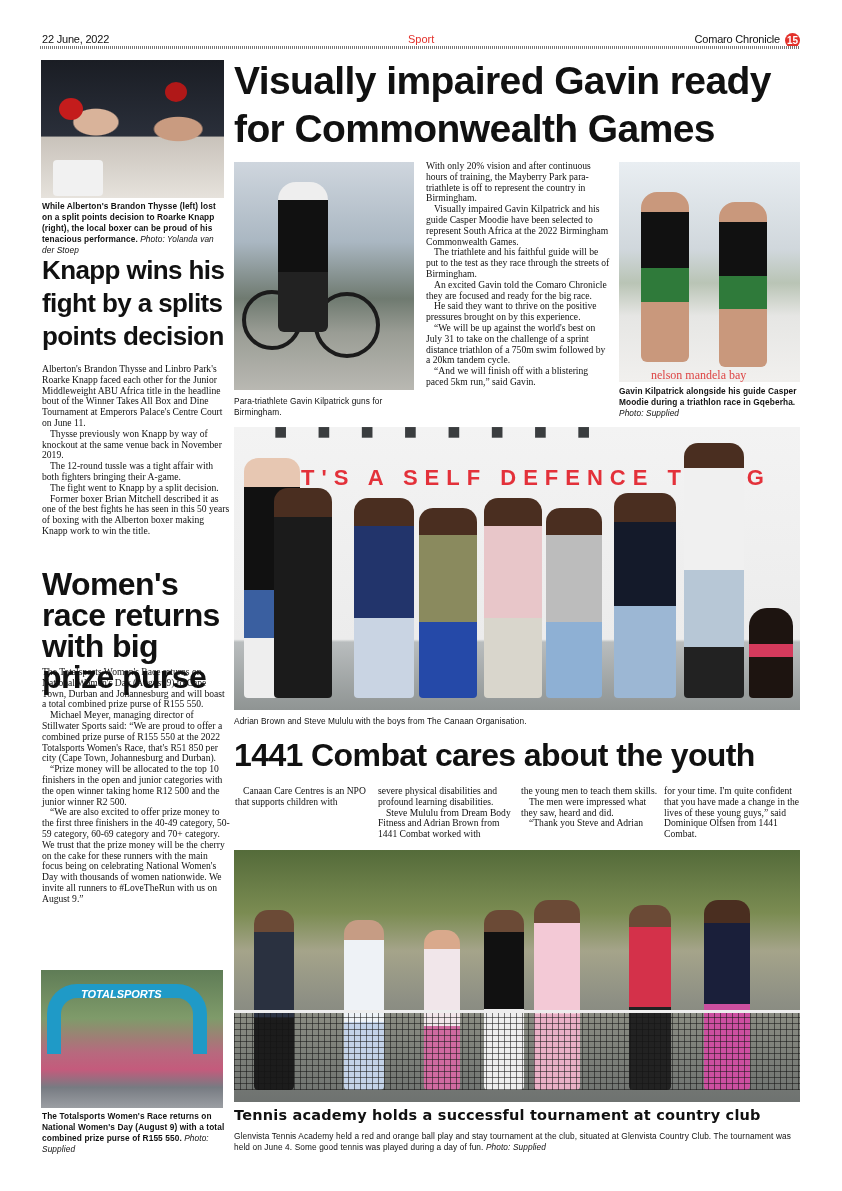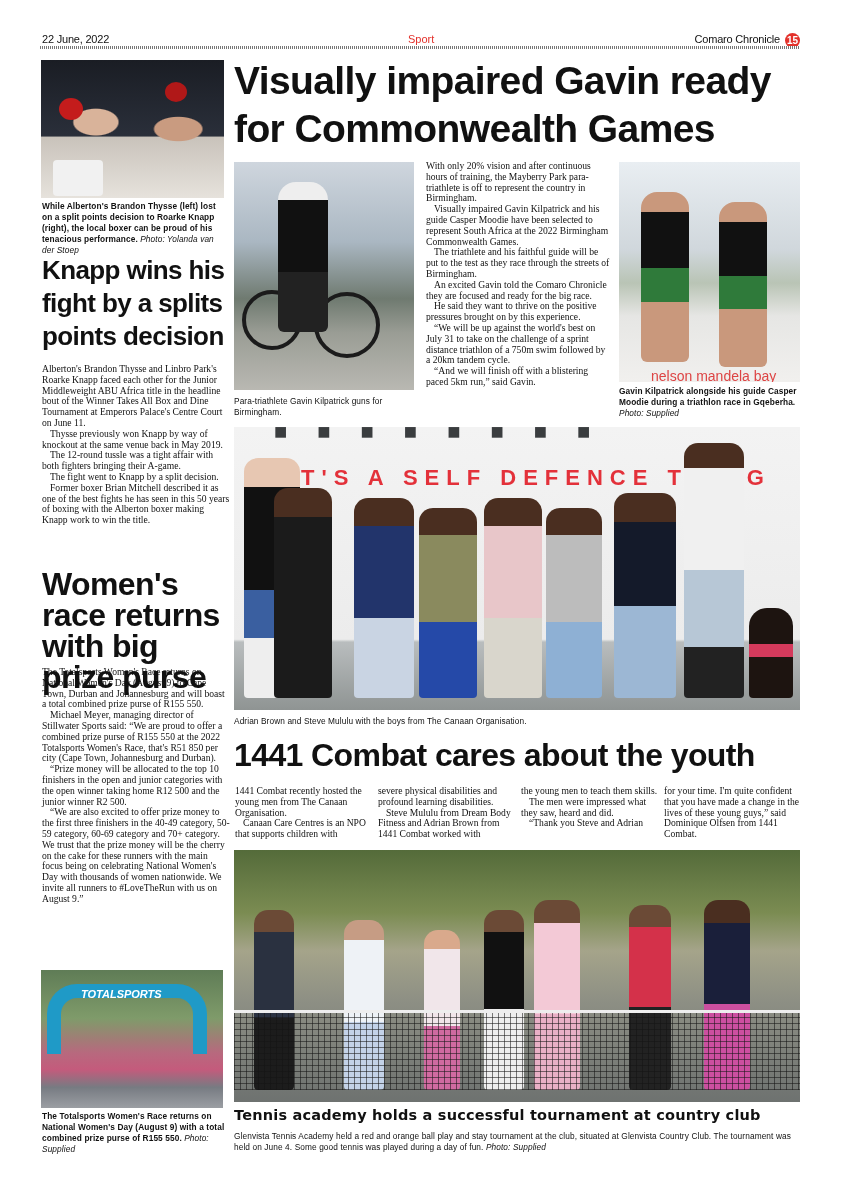--- a/index.html
+++ b/index.html
@@ -31,21 +31,21 @@
     .ph-cyclist .rider { left: 44px; top: 20px; width: 50px; height: 150px; background: linear-gradient(180deg,#eee 0 12%, #111 12% 60%, #222 60%); border-radius: 18px 18px 6px 6px; }
     .ph-cyclist .wheel1 { left: 80px; top: 130px; width: 66px; height: 66px; border: 4px solid #1b1b1b; border-radius: 50%; }
     .ph-cyclist .wheel2 { left: 8px; top: 128px; width: 60px; height: 60px; border: 4px solid #1b1b1b; border-radius: 50%; }
 
     .ph-runners { left: 619px; top: 162px; width: 181px; height: 220px;
       background: linear-gradient(180deg, #e9eef2 0%, #d0d7dc 40%, #b9c4b5 55%, #e6e6e4 70%, #f1f0ee 100%); }
     .ph-runners .r1 { left: 22px; top: 30px; width: 48px; height: 170px; border-radius: 16px 16px 6px 6px;
       background: linear-gradient(180deg, #c9987c 0 12%, #111 12% 45%, #2f7a3a 45% 65%, #c9987c 65%); }
     .ph-runners .r2 { left: 100px; top: 40px; width: 48px; height: 165px; border-radius: 16px 16px 6px 6px;
       background: linear-gradient(180deg, #c9987c 0 12%, #111 12% 45%, #2f7a3a 45% 65%, #c9987c 65%); }
-    .ph-runners .wm { left: 32px; top: 206px; font-family: Liberation Sans, sans-serif; font-size: 14px; color: #d44; }
+    .ph-runners .wm { left: 32px; top: 206px; font-family: Liberation Serif, serif; font-size: 12px; color: #d44; }
 
     .ph-group { left: 234px; top: 427px; width: 566px; height: 283px;
       background: linear-gradient(180deg, #f3f3f3 0%, #ececec 75%, #b9bdbe 76%, #8f9493 100%); }
     .ph-group .banner-top { left: 40px; top: 0px; width: 500px; height: 16px; font-family: "Liberation Sans", sans-serif; font-weight: bold; font-size: 22px; color: #3a3d3f; letter-spacing: 30px; line-height: 10px; overflow: hidden; }
     .ph-group .banner { left: 54px; top: 38px; font-family: "Liberation Sans", sans-serif; font-size: 22px; font-weight: bold; color: #e3313a; letter-spacing: 7px; white-space: nowrap; }
     .ph-group .kid { bottom: 12px; border-radius: 14px 14px 4px 4px; }
 
     .ph-race { left: 41px; top: 970px; width: 182px; height: 138px;
       background: linear-gradient(180deg, #5f7c56 0%, #7f9b6a 35%, #b7697e 60%, #c45b7c 72%, #777b82 85%, #9b9ea3 100%); }
     .ph-race .arch { left: 6px; top: 14px; width: 160px; height: 70px; border: 14px solid #1f9ac7; border-bottom: none; border-radius: 30px 30px 0 0; }
@@ -94,21 +94,21 @@
   <div class="abs glove2"></div>
   <div class="abs trunks"></div>
 </div>
 <div class="abs cap" style="left:42px; top:201px; width:186px; font-weight:bold;">
   <span>While Alberton's Brandon Thysse (left) lost on a split points decision to Roarke Knapp (right), the local boxer can be proud of his tenacious performance.</span>
   <i style="font-weight:normal;">Photo: Yolanda van der Stoep</i>
 </div>
 <h2 class="abs hl hl-knapp">Knapp wins his fight by a splits points decision</h2>
 <div class="abs body col-knapp">
   <p class="first">Alberton's Brandon Thysse and Linbro Park's Roarke Knapp faced each other for the Junior Middleweight ABU Africa title in the headline bout of the Winner Takes All Box and Dine Tournament at Emperors Palace's Centre Court on June 11.</p>
-  <p>Thysse previously won Knapp by way of knockout at the same venue back in May 2019.</p>
+  <p>Thysse previously won Knapp by way of knockout at the same venue back in November 2019.</p>
   <p>The 12-round tussle was a tight affair with both fighters bringing their A-game.</p>
   <p>The fight went to Knapp by a split decision.</p>
   <p>Former boxer Brian Mitchell described it as one of the best fights he has seen in this 50 years of boxing with the Alberton boxer making Knapp work to win the title.</p>
 </div>
 
 <h2 class="abs hl hl-women">Women's race returns with big prize purse</h2>
 <div class="abs body col-women">
   <p class="first">The Totalsports Women's Race returns on National Women's Day (August 9) to Cape Town, Durban and Johannesburg and will boast a total combined prize purse of R155 550.</p>
   <p>Michael Meyer, managing director of Stillwater Sports said: “We are proud to offer a combined prize purse of R155 550 at the 2022 Totalsports Women's Race, that's R51 850 per city (Cape Town, Johannesburg and Durban).</p>
   <p>“Prize money will be allocated to the top 10 finishers in the open and junior categories with the open winner taking home R12 500 and the junior winner R2 500.</p>
@@ -158,21 +158,20 @@
   <div class="abs kid" style="left:185px; width:58px; height:190px; background:linear-gradient(180deg,#4a2e20 0 14%,#8a8a5e 14% 60%,#2549a8 60%);"></div>
   <div class="abs kid" style="left:250px; width:58px; height:200px; background:linear-gradient(180deg,#4a2e20 0 14%,#e8c6c9 14% 60%,#d9d6cc 60%);"></div>
   <div class="abs kid" style="left:312px; width:56px; height:190px; background:linear-gradient(180deg,#4a2e20 0 14%,#bcbcbc 14% 60%,#8eb0d4 60%);"></div>
   <div class="abs kid" style="left:380px; width:62px; height:205px; background:linear-gradient(180deg,#4a2e20 0 14%,#141a2a 14% 55%,#9cb7d4 55%);"></div>
   <div class="abs kid" style="left:450px; width:60px; height:255px; background:linear-gradient(180deg,#4a2e20 0 10%,#f0f0f0 10% 50%,#b7c7d6 50% 80%,#222 80%);"></div>
   <div class="abs kid" style="left:515px; width:44px; height:90px; border-radius:18px 18px 4px 4px; background:linear-gradient(180deg,#1d1410 0 40%,#d43a5c 40% 55%,#1d1410 55%);"></div>
 </div>
 <div class="abs cap" style="left:234px; top:716px; width:566px;">Adrian Brown and Steve Mululu with the boys from The Canaan Organisation.</div>
 <h2 class="abs hl hl-combat">1441 Combat cares about the youth</h2>
 <div class="abs body col-c1">
-  <p class="first">1441 Combat recently hosted the young men from The Canaan Organisation.</p>
   <p>Canaan Care Centres is an NPO that supports children with</p>
 </div>
 <div class="abs body col-c2">
   <p class="first">severe physical disabilities and profound learning disabilities.</p>
   <p>Steve Mululu from Dream Body Fitness and Adrian Brown from 1441 Combat worked with</p>
 </div>
 <div class="abs body col-c3">
   <p class="first">the young men to teach them skills.</p>
   <p>The men were impressed what they saw, heard and did.</p>
   <p>“Thank you Steve and Adrian</p>

